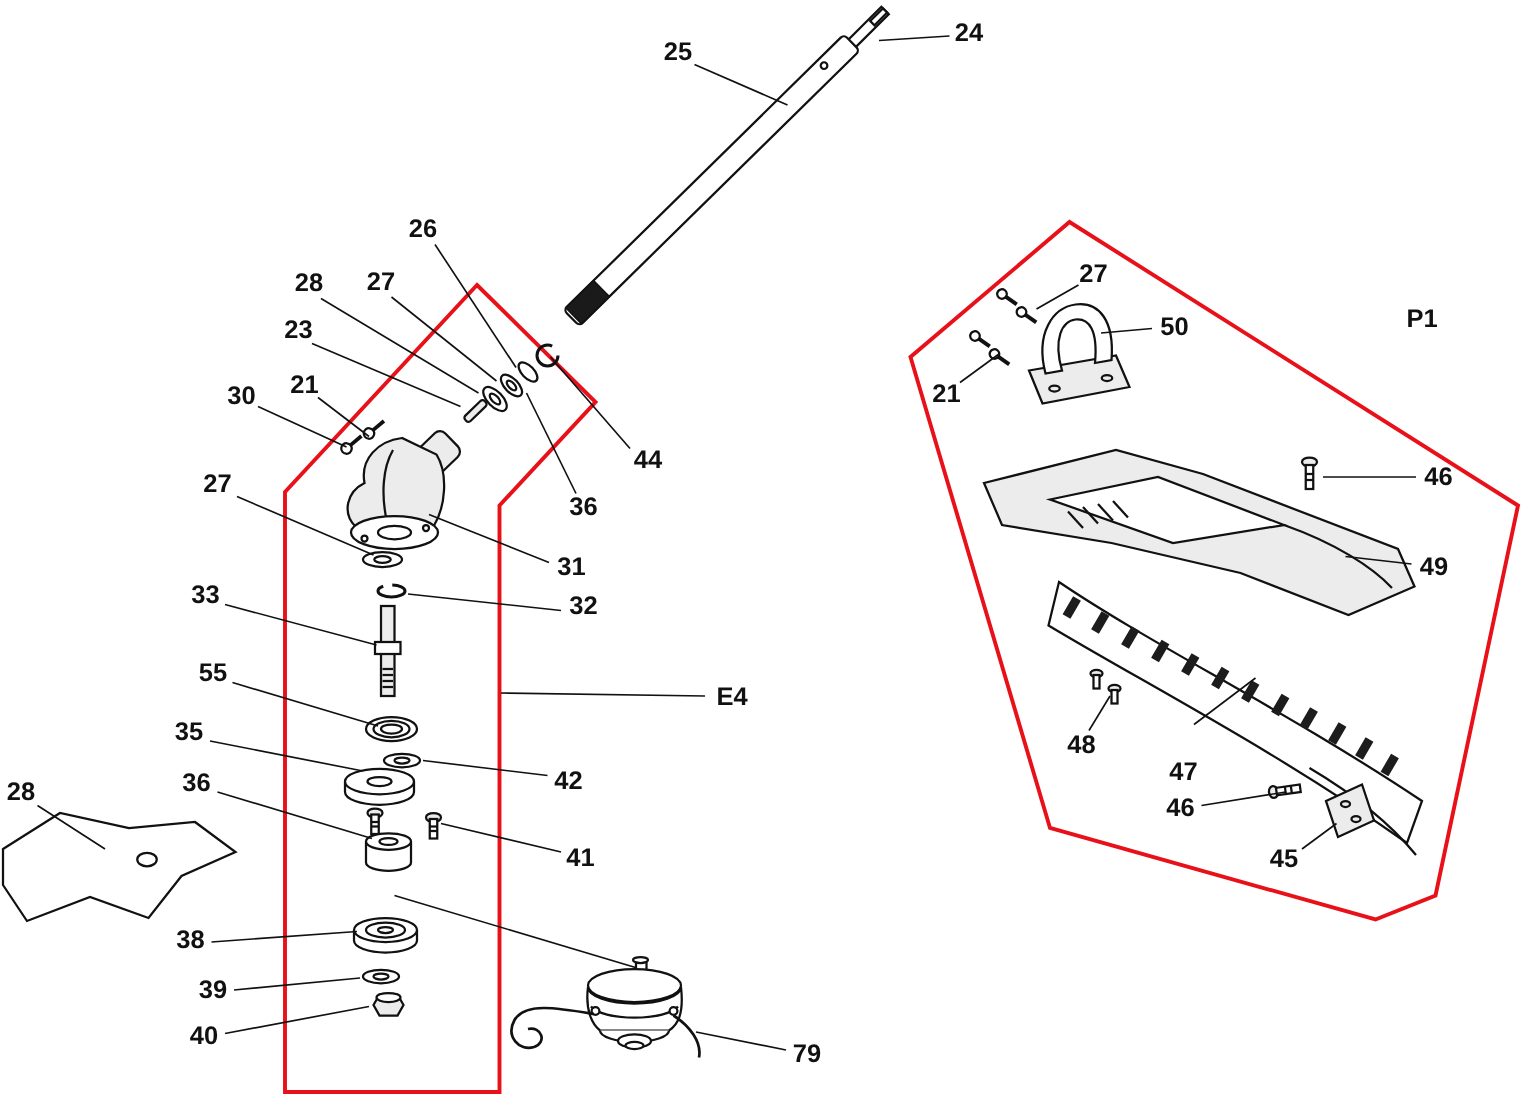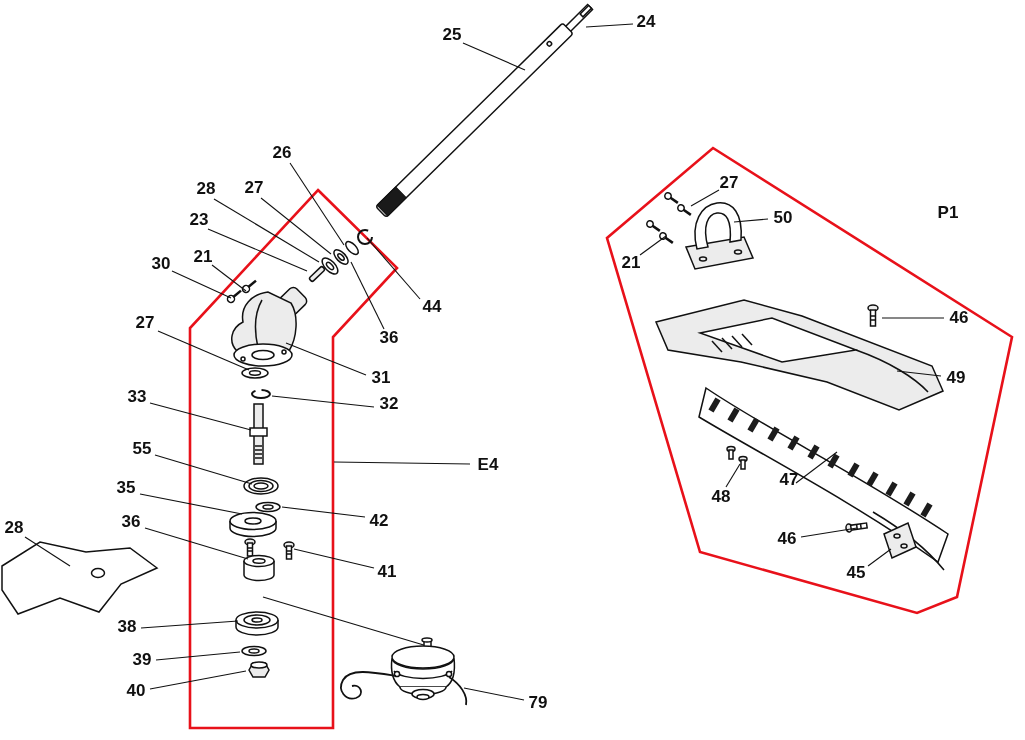--- a/index.html
+++ b/index.html
@@ -294,17 +294,17 @@
 <div class="lbl" style="left:389px;top:404px">32</div>
 <div class="lbl" style="left:488px;top:465px">E4</div>
 <div class="lbl" style="left:538px;top:703px">79</div>
 <div class="lbl" style="left:729px;top:183px">27</div>
 <div class="lbl" style="left:783px;top:218px">50</div>
 <div class="lbl" style="left:631px;top:263px">21</div>
 <div class="lbl" style="left:948px;top:213px">P1</div>
 <div class="lbl" style="left:959px;top:318px">46</div>
 <div class="lbl" style="left:956px;top:378px">49</div>
 <div class="lbl" style="left:721px;top:497px">48</div>
-<div class="lbl" style="left:789px;top:480px">47</div>
+<div class="lbl" style="left:789px;top:515px">47</div>
 <div class="lbl" style="left:787px;top:539px">46</div>
 <div class="lbl" style="left:856px;top:573px">45</div>
 
 </div>
 
 </body></html>

